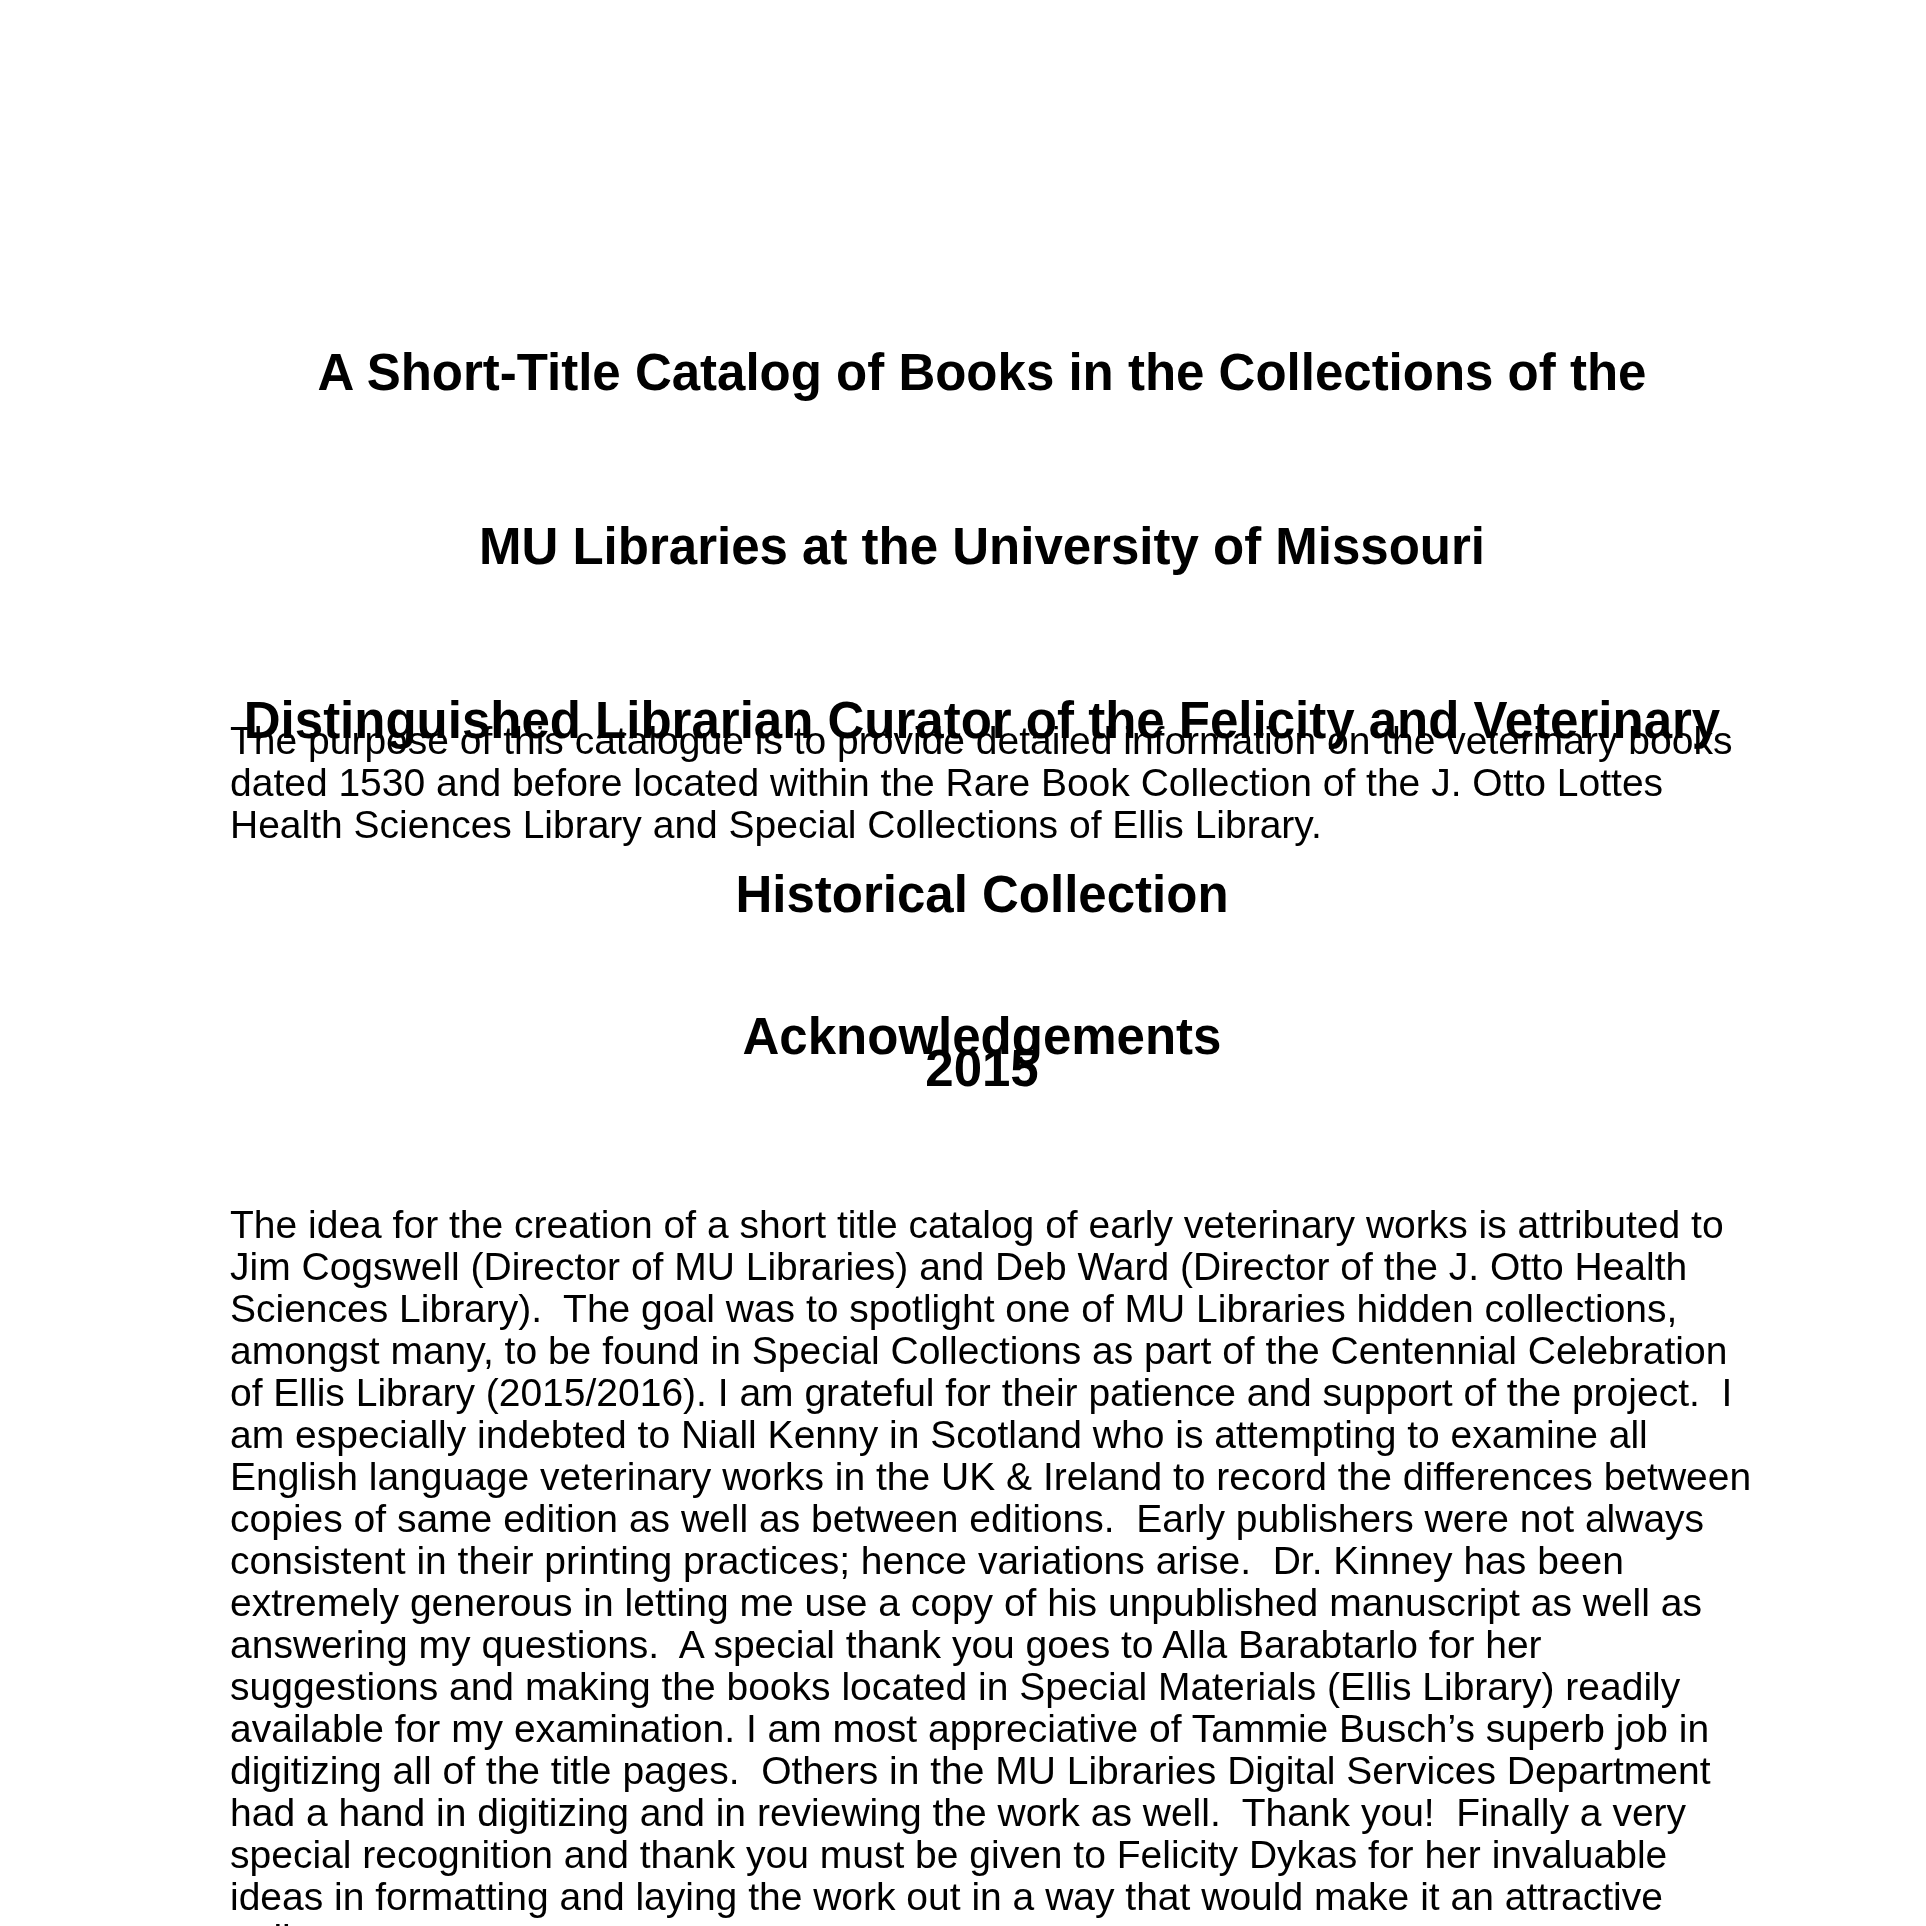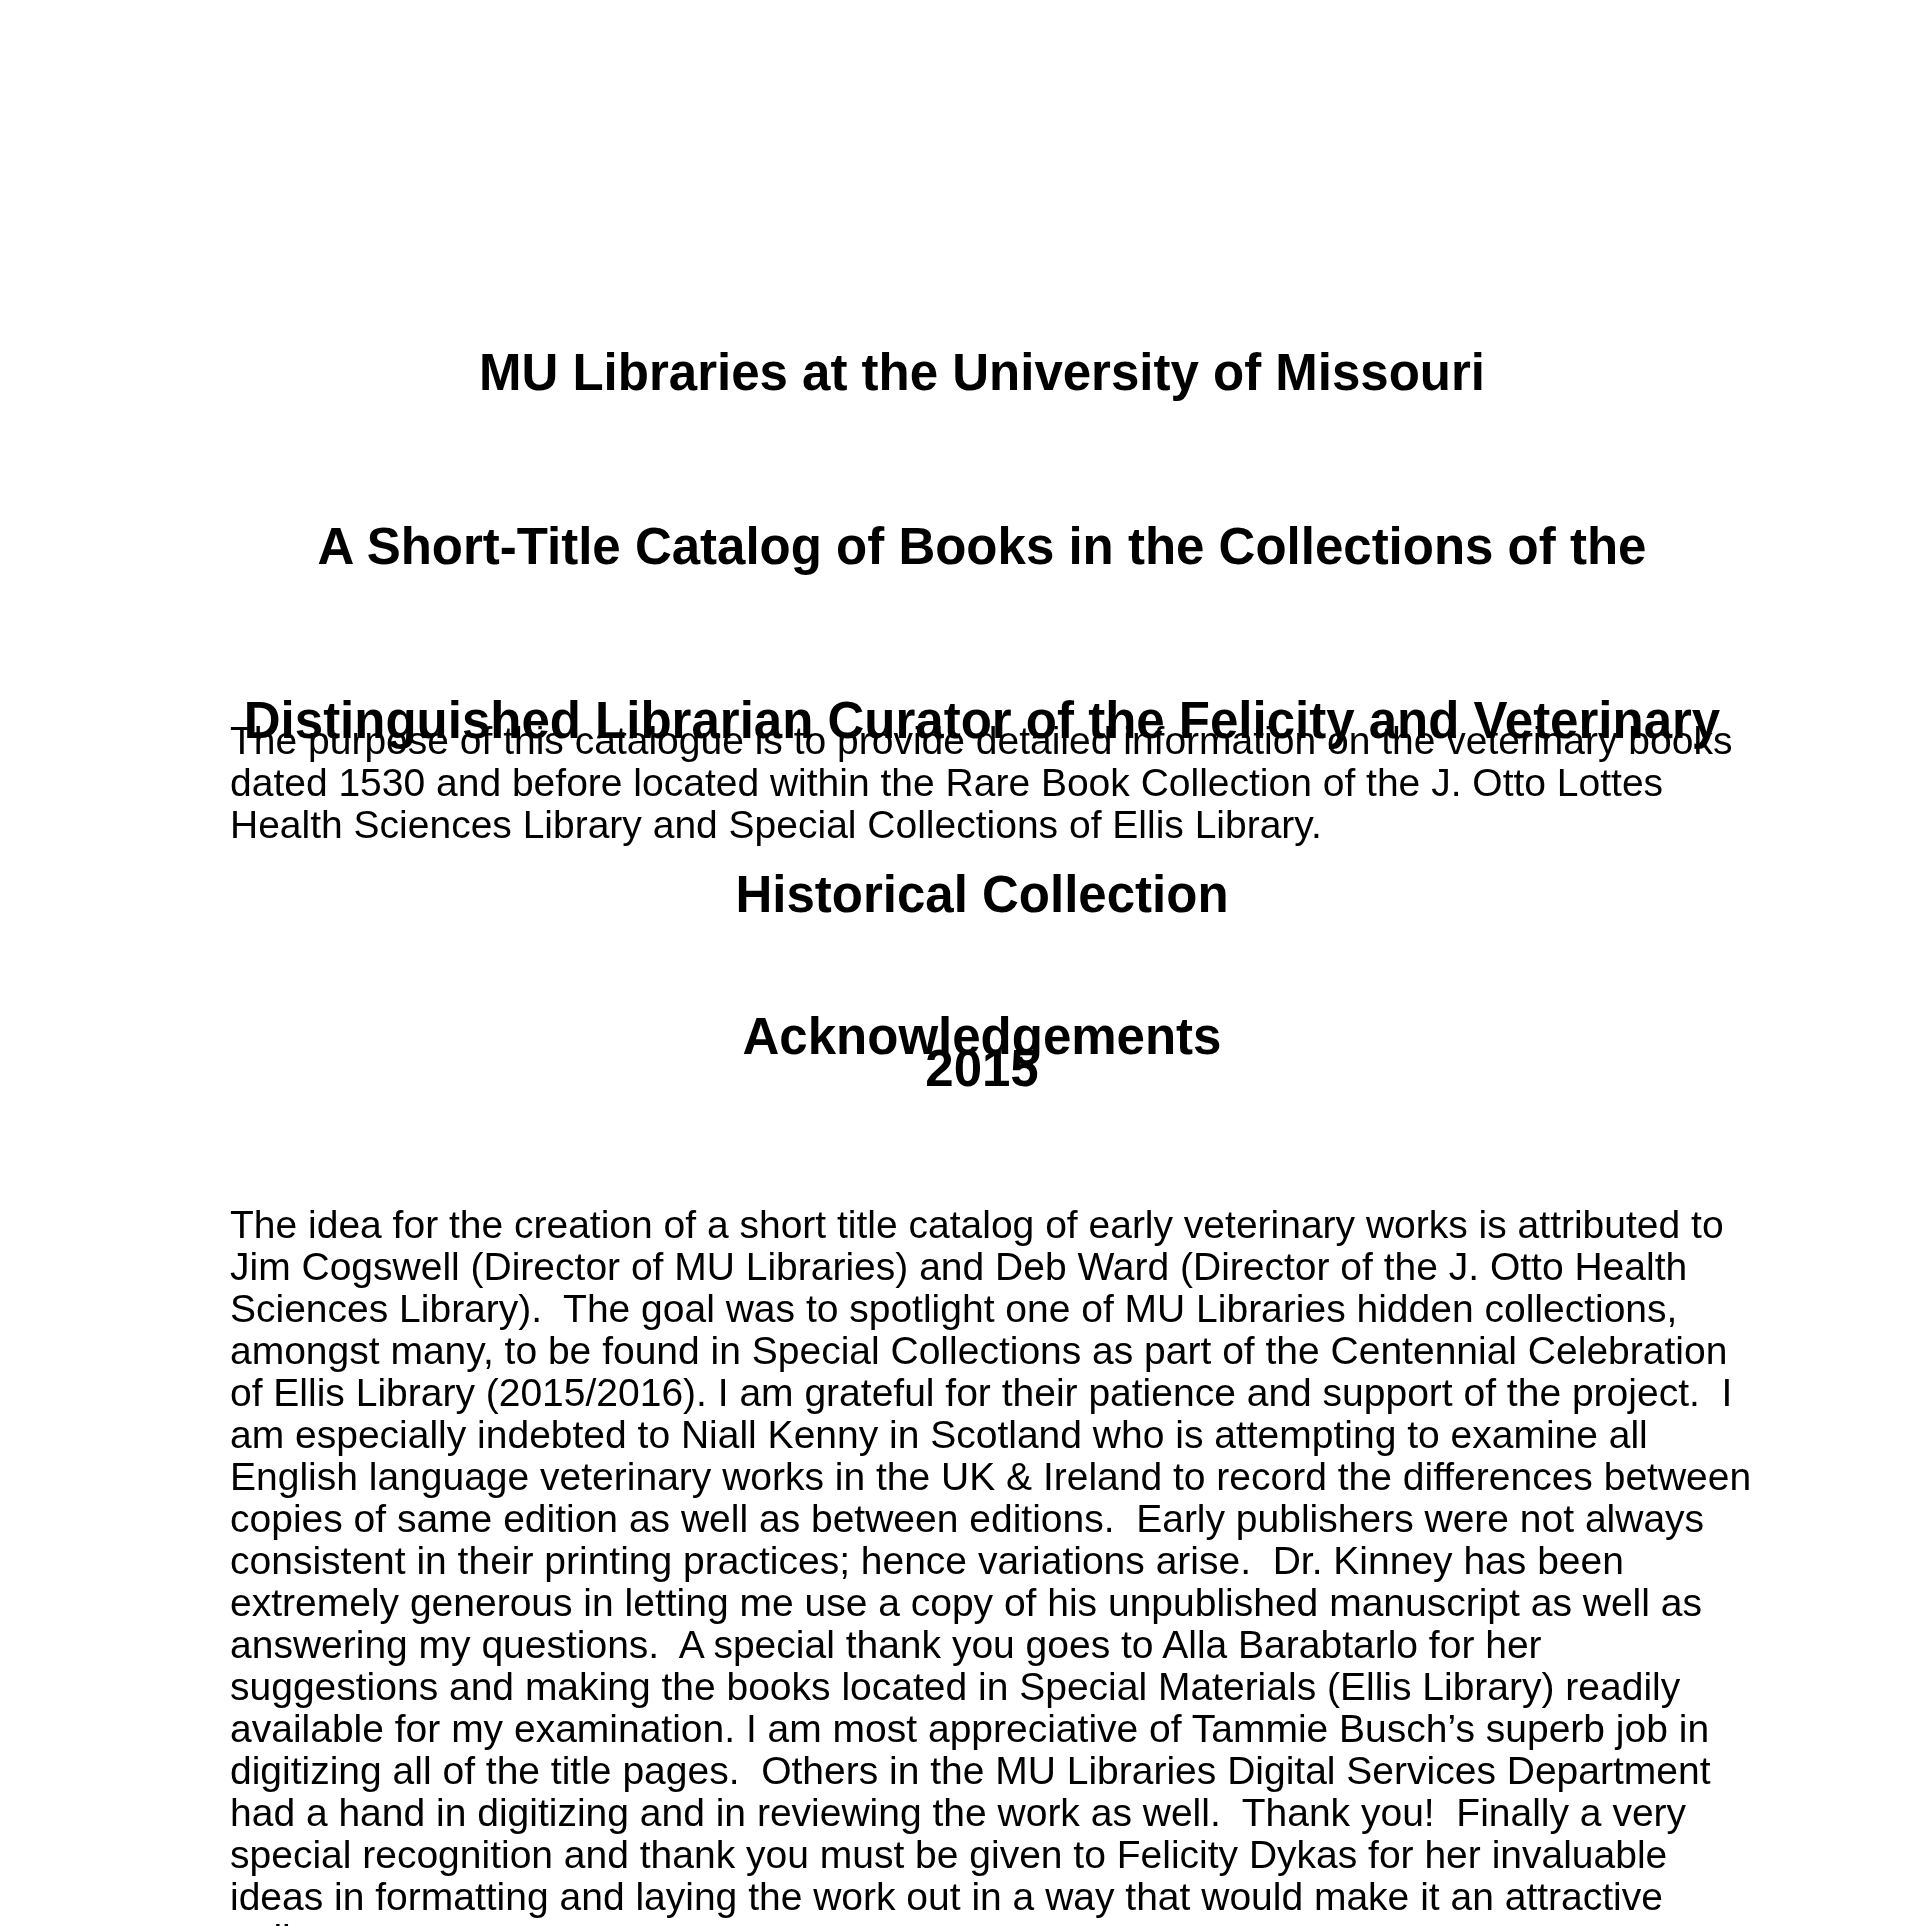--- a/index.html
+++ b/index.html
@@ -57,22 +57,22 @@
   .acknowledgements-paragraph {
     top: 1204px;
   }
 </style>
 </head>
 <body>
 
 <div class="page">
 
   <div class="title-block">
+    <span class="title-line">A Short-Title Catalog of Books in the Collections of the</span>
     <span class="title-line">MU Libraries at the University of Missouri</span>
-    <span class="title-line">A Short-Title Catalog of Books in the Collections of the</span>
     <span class="title-line">Distinguished Librarian Curator of the Felicity and Veterinary</span>
     <span class="title-line">Historical Collection</span>
     <span class="title-line">2015</span>
   </div>
 
   <p class="body-text intro-paragraph">The purpose of this catalogue is to provide detailed information on the veterinary books dated 1530 and before located within the Rare Book Collection of the J. Otto Lottes Health Sciences Library and Special Collections of Ellis Library.</p>
 
   <h2 class="section-heading">Acknowledgements</h2>
 
   <p class="body-text acknowledgements-paragraph">The idea for the creation of a short title catalog of early veterinary works is attributed to Jim Cogswell (Director of MU Libraries) and Deb Ward (Director of the J. Otto Health Sciences Library).  The goal was to spotlight one of MU Libraries hidden collections, amongst many, to be found in Special Collections as part of the Centennial Celebration of Ellis Library (2015/2016). I am grateful for their patience and support of the project.  I am especially indebted to Niall Kenny in Scotland who is attempting to examine all English language veterinary works in the UK &amp; Ireland to record the differences between copies of same edition as well as between editions.  Early publishers were not always consistent in their printing practices; hence variations arise.  Dr. Kinney has been extremely generous in letting me use a copy of his unpublished manuscript as well as answering my questions.  A special thank you goes to Alla Barabtarlo for her suggestions and making the books located in Special Materials (Ellis Library) readily available for my examination. I am most appreciative of Tammie Busch’s superb job in digitizing all of the title pages.  Others in the MU Libraries Digital Services Department had a hand in digitizing and in reviewing the work as well.  Thank you!  Finally a very special recognition and thank you must be given to Felicity Dykas for her invaluable ideas in formatting and laying the work out in a way that would make it an attractive online resource.</p>

